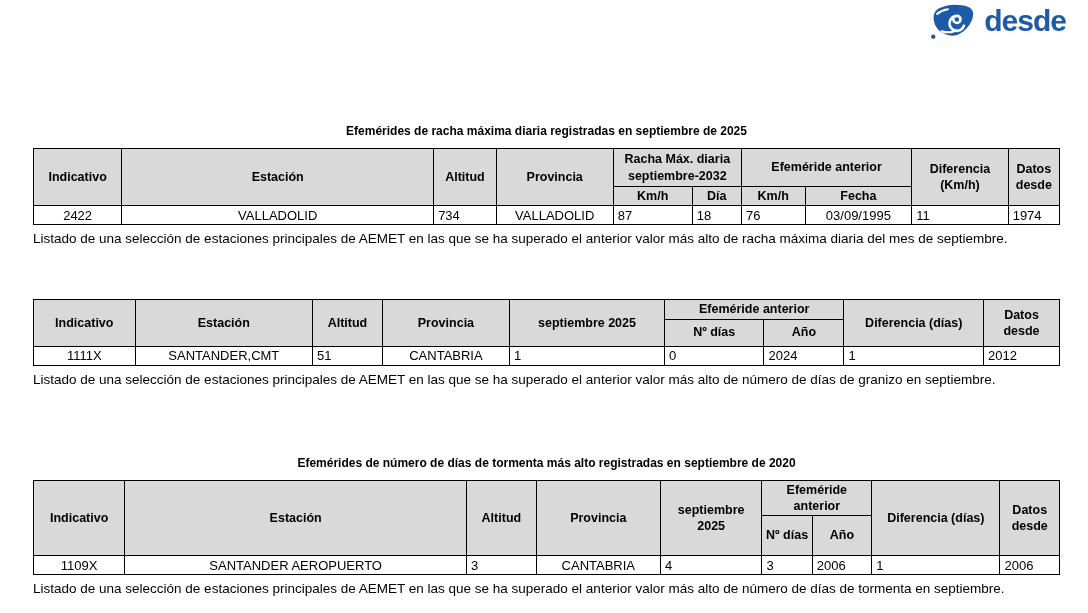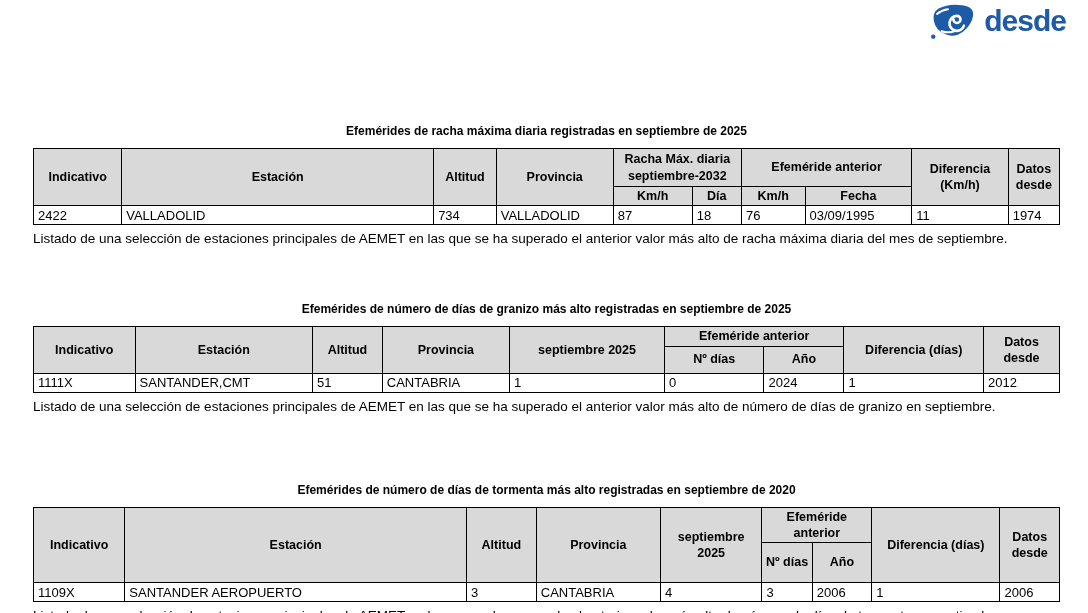--- a/index.html
+++ b/index.html
@@ -26,21 +26,21 @@
   }
   th{
     background:#d9d9d9;font-size:12.5px;font-weight:bold;
     text-align:center;vertical-align:middle;padding:1px 2px;line-height:1.3;
     white-space:normal;
   }
   td{
     font-size:13px;padding:1px 4px;vertical-align:middle;background:#fff;
   }
   td.num{text-align:left;}
-  td.txt{text-align:left;}
+  td.txt{text-align:center;}
   .t1 tr.hdr-top{height:38px;}
   .t1 tr.hdr-sub{height:19px;}
   .t2 tr.hdr-top{height:16px;}
   .t2 tr.hdr-sub{height:27px;}
   .t3 tr.hdr-top{height:16px;}
   .t3 tr.hdr-sub{height:40px;}
   tr.data-row{height:19px;}
   .caption{
     font-size:13.5px;line-height:17px;margin-top:5px;
   }
@@ -108,21 +108,20 @@
           <td class="txt">03/09/1995</td>
           <td class="num">11</td>
           <td class="num">1974</td>
         </tr>
       </tbody>
     </table>
     <div class="caption">Listado de una selección de estaciones principales de AEMET en las que se ha superado el anterior valor más alto de racha máxima diaria del mes de septiembre.</div>
   </div>
 
   <div class="sec2">
-    <div class="section-title">Efemérides de número de días de granizo más alto registradas en septiembre de 2025</div>
     <table class="t2">
       <colgroup>
         <col style="width:9.9%">
           <col style="width:17.3%">
           <col style="width:6.8%">
           <col style="width:12.4%">
         <col style="width:15.1%">
           <col style="width:9.7%">
           <col style="width:7.8%">
         <col style="width:13.6%">

